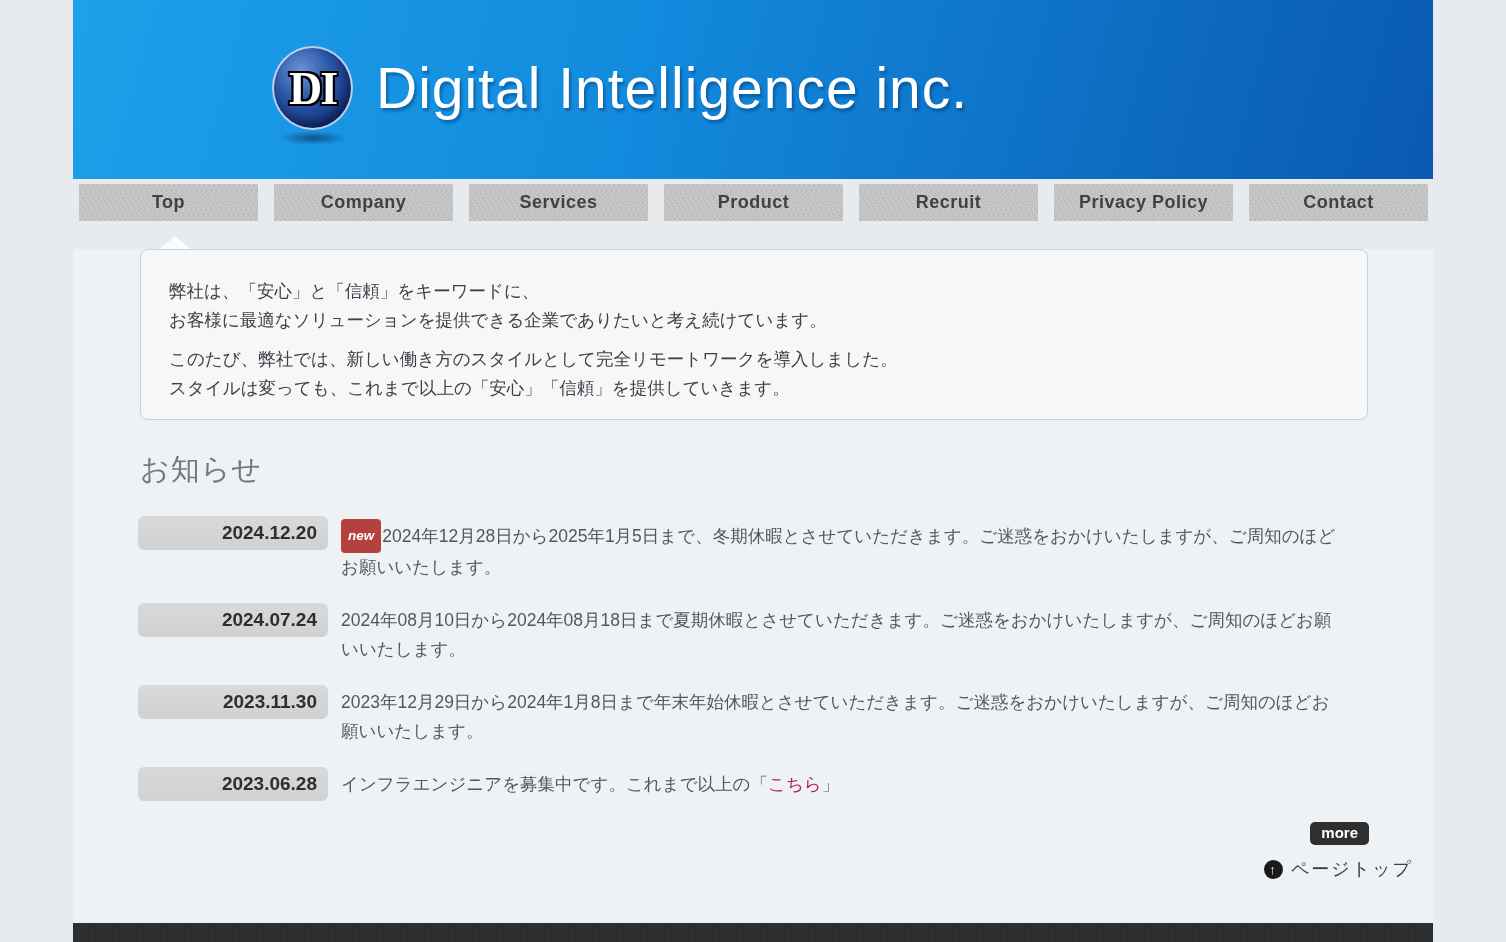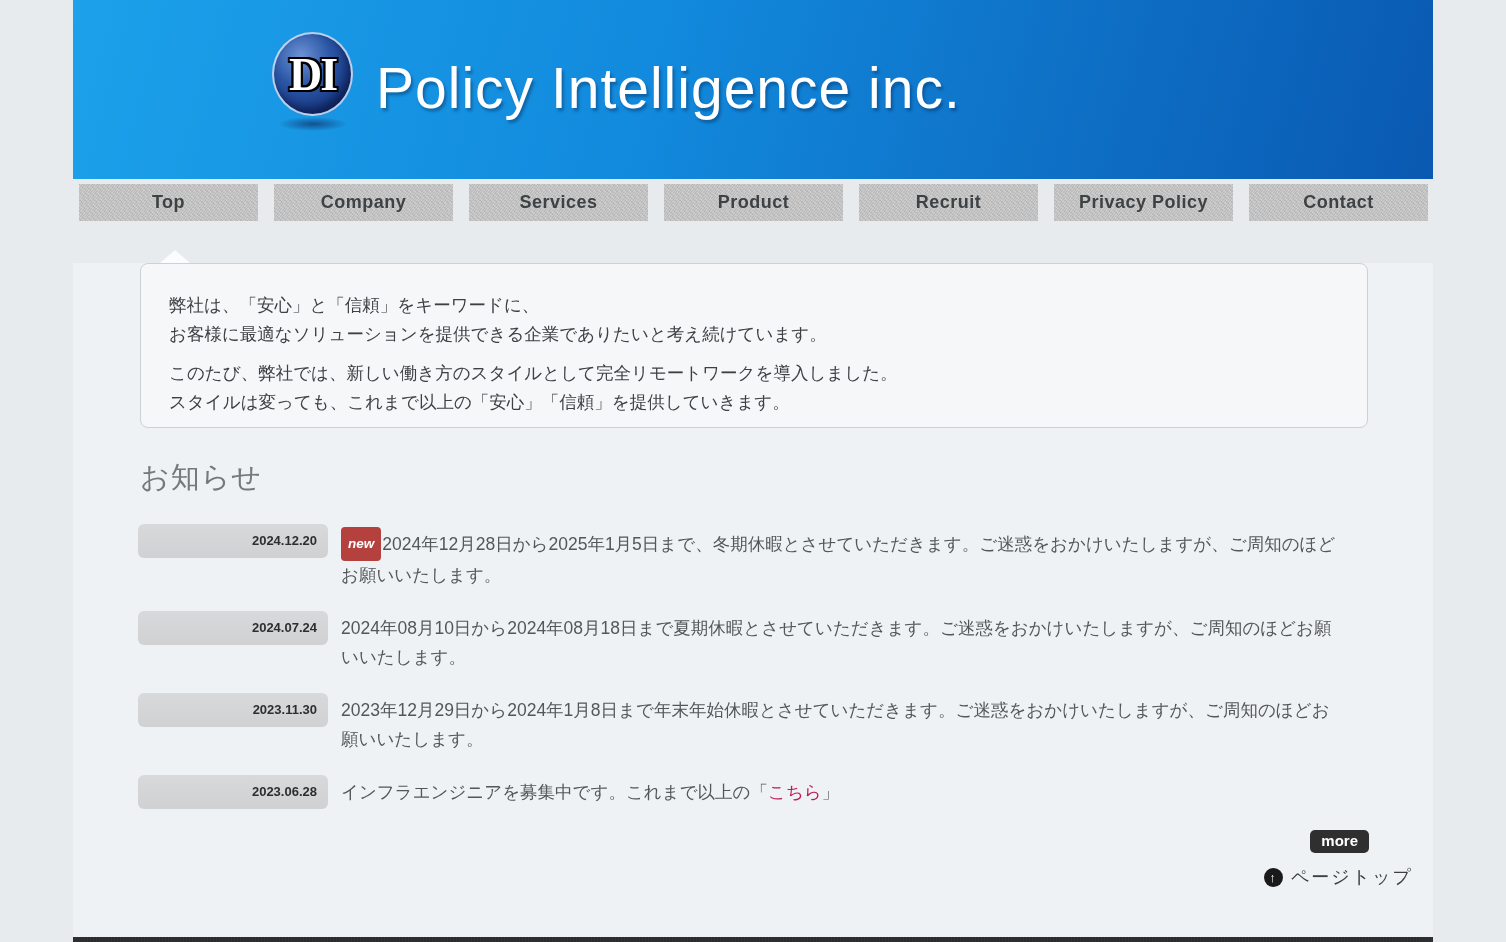--- a/index.html
+++ b/index.html
@@ -10,21 +10,21 @@
     overflow: hidden;
   }
   .page { width: 1360px; margin-left: 73px; height: 942px; }
 
   
   .site-header {
     position: relative;
     height: 179px;
     background: linear-gradient(105deg, #1ca1ea 0%, #128add 42%, #0a59b1 100%);
   }
-  .logo { position: absolute; left: 199px; top: 32px; width: 82px; height: 98px; }
+  .logo { position: absolute; left: 199px; top: 46px; width: 82px; height: 98px; }
   .logo-ball {
     width: 81px; height: 84px; border-radius: 50%;
     background: radial-gradient(circle at 35% 28%, #6e93d6 0%, #2b57a6 38%, #1c3f8c 68%, #122b63 100%);
     border: 2px solid rgba(215,230,250,.85);
     display: flex; align-items: center; justify-content: center;
     box-shadow: inset -4px -6px 10px rgba(0,0,30,.45);
   }
   .logo-ball span {
     font-family: "Liberation Serif", serif;
     font-weight: bold; font-size: 46px; color: #fff; letter-spacing: -2px;
@@ -64,41 +64,41 @@
     margin-top: 23px; height: 674px;
     background: #eff2f5;
   }
   .active-tab-pointer {
     position: absolute; top: -13px; left: 87px;
     width: 0; height: 0;
     border-left: 15px solid transparent; border-right: 15px solid transparent;
     border-bottom: 13px solid #fafcfd;
   }
   .intro-box {
-    margin: 42px 65px 0 67px;
+    margin: 28px 65px 0 67px;
     background: #f5f7f9;
     border: 1px solid #ccd1d6; border-radius: 8px;
-    padding: 27px 28px 10px;
+    padding: 27px 28px 16px;
     font-size: 17.5px; line-height: 29px; color: #3e4043;
   }
   .intro-box p + p { margin-top: 10px; }
 
   .news-heading {
     margin: 30px 0 0 67px;
     font-size: 29px; font-weight: normal; color: #76797c; letter-spacing: 1px;
   }
 
   .news-list { margin: 26px 96px 0 65px; }
   .news-row { display: flex; align-items: flex-start; margin-bottom: 21px; }
   .news-date {
     flex: 0 0 190px; height: 34px; line-height: 34px;
     background: linear-gradient(#d7d9da, #cfd1d3);
     border-radius: 6px;
     text-align: right; padding-right: 11px;
-    font-size: 13px; font-weight: bold; color: #2e2e2e;
+    font-size: 19px; font-weight: bold; color: #2e2e2e;
   }
   .news-text {
     margin-left: 13px; padding-top: 3px;
     font-size: 17.5px; line-height: 29px; color: #54575a;
   }
   .new-badge {
     display: inline-block;
     background: #b5413e; color: #fff;
     font-size: 13.5px; font-weight: bold;
     padding: 2px 7px 3px; border-radius: 4px;
@@ -138,21 +138,21 @@
 
 <div class="page">
 
   <header class="site-header">
     <div class="logo">
       <div class="logo-ball">
         <span>DI</span>
       </div>
       <div class="logo-shadow"></div>
     </div>
-    <h1 class="site-title">Policy Intelligence inc.</h1>
+    <h1 class="site-title">Digital Intelligence inc.</h1>
   </header>
 
   <nav class="main-nav">
     <a class="nav-item">Top</a>
     <a class="nav-item">Company</a>
     <a class="nav-item">Services</a>
     <a class="nav-item">Product</a>
     <a class="nav-item">Recruit</a>
     <a class="nav-item">Privacy Policy</a>
     <a class="nav-item">Contact</a>

